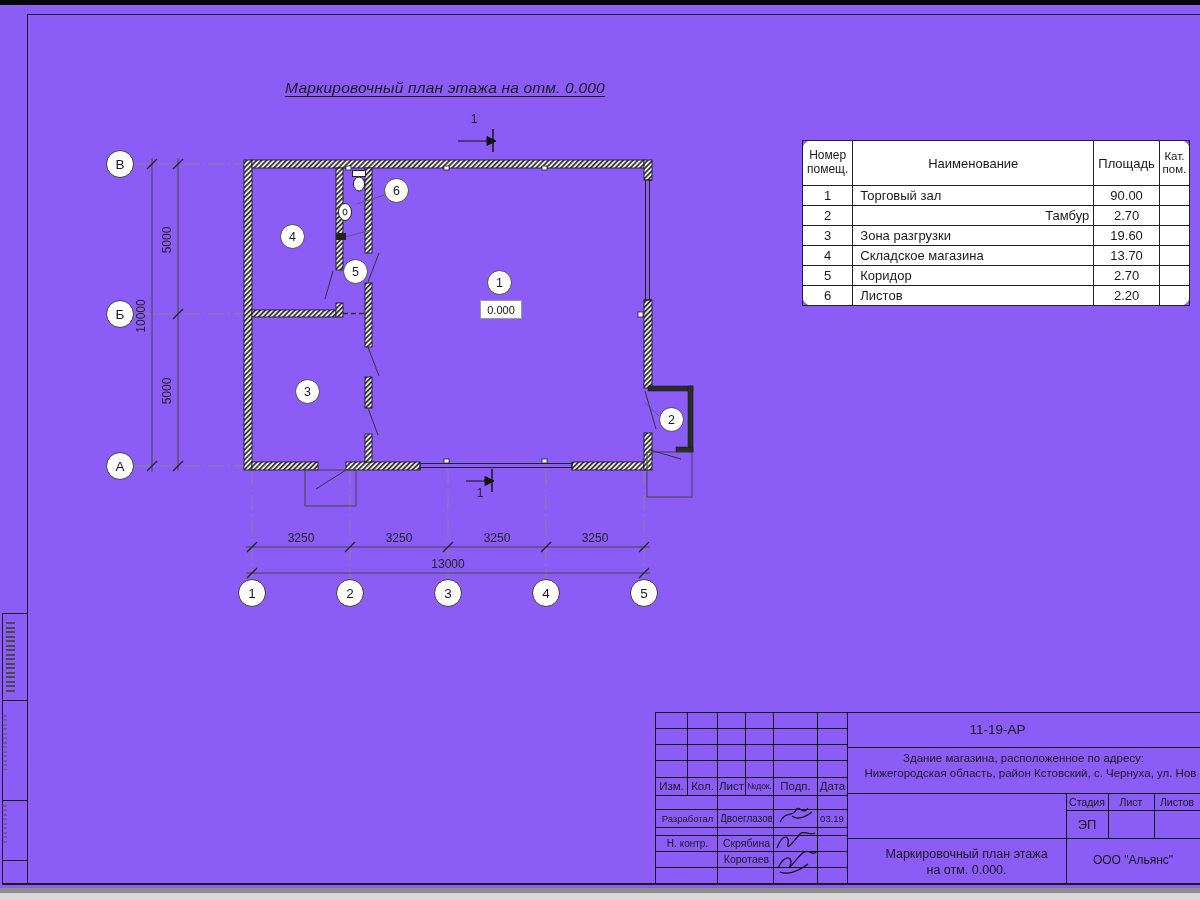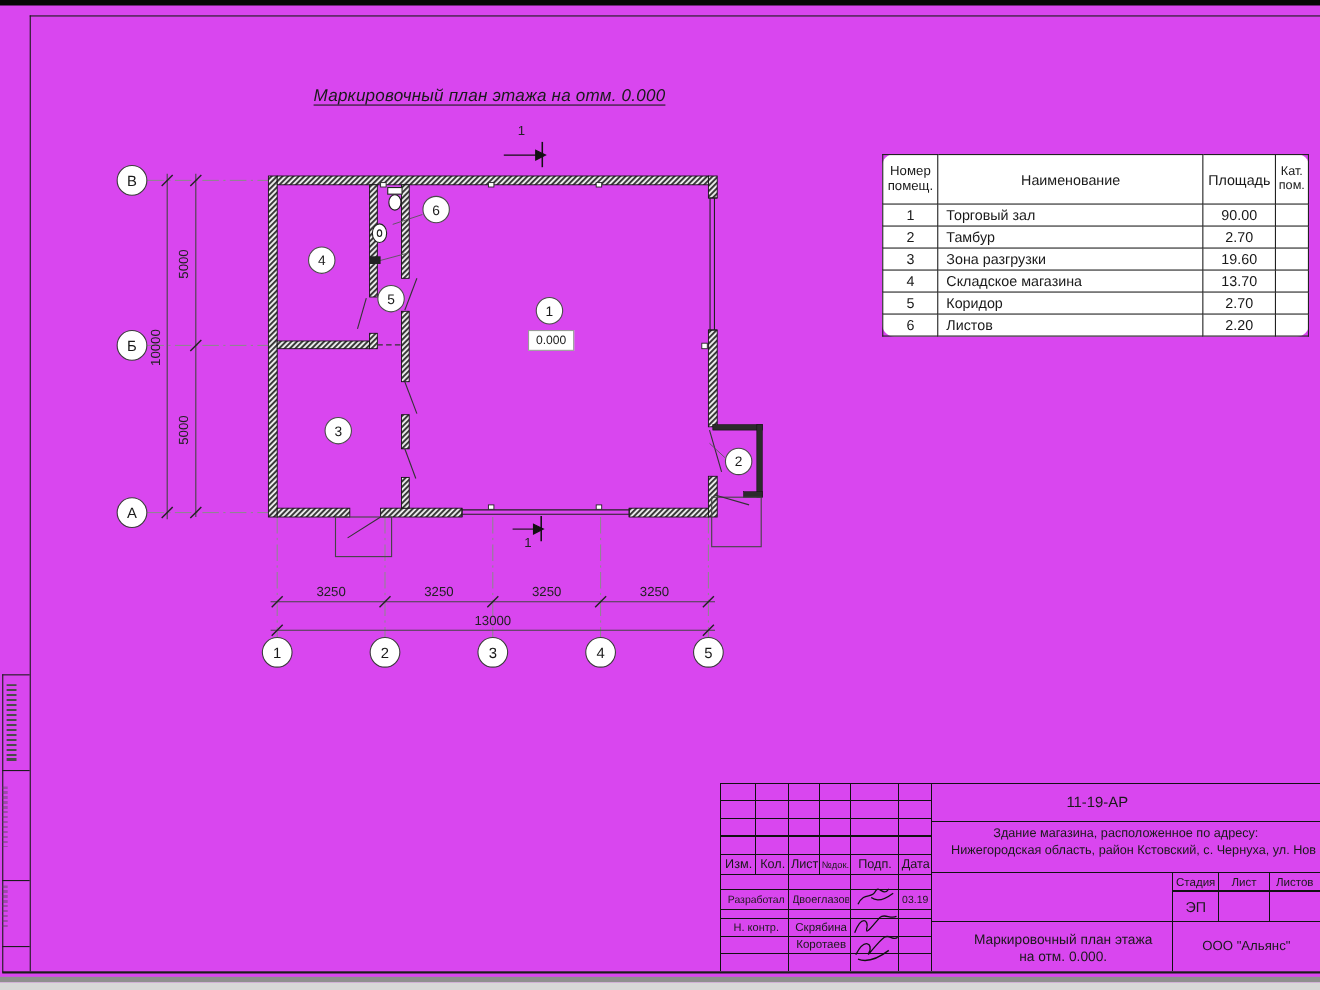--- a/index.html
+++ b/index.html
@@ -1,16 +1,16 @@
 <!DOCTYPE html>
 <html><head>
 <meta charset="utf-8">
 <style>
   html,body{margin:0;padding:0;background:#fff;}
-  #sheet{position:relative;width:1200px;height:900px;background:#d946ef;overflow:hidden;
+  #sheet{position:relative;width:1200px;height:900px;background:#8b5cf6;overflow:hidden;
          font-family:"Liberation Sans",sans-serif;color:#1a1a1a;}
   .abs{position:absolute;}
   .ln{position:absolute;background:#1c1c1c;}
   .t{position:absolute;display:flex;align-items:center;justify-content:center;white-space:nowrap;}
   .tl{justify-content:flex-start;}
   .dwg-title{font-style:italic;font-size:15.5px;text-decoration:underline;text-underline-offset:3px;letter-spacing:.2px;}
   .bubble{position:absolute;width:28px;height:28px;border:1.2px solid #3a3a3a;border-radius:50%;
           background:#fff;display:flex;align-items:center;justify-content:center;font-size:13.5px;box-sizing:border-box;}
   .rbubble{position:absolute;width:25px;height:25px;border:1px solid #4a4a4a;border-radius:50%;
           background:#fff;display:flex;align-items:center;justify-content:center;font-size:12.5px;box-sizing:border-box;}
@@ -244,21 +244,21 @@
       <td class="c" style="font-size:11.5px;white-space:normal;line-height:1.15;padding:0 2px;">Кат. пом.</td>
     </tr>
     <tr style="height:20px;">
       <td class="c">1</td>
       <td style="padding-left:7px;">Торговый зал</td>
       <td class="c">90.00</td>
       <td></td>
     </tr>
     <tr style="height:20px;">
       <td class="c">2</td>
-      <td style="padding-left:7px;">Тамбур</td>
+      <td style="padding-left:7px;text-align:right;">Тамбур</td>
       <td class="c">2.70</td>
       <td></td>
     </tr>
     <tr style="height:20px;">
       <td class="c">3</td>
       <td style="padding-left:7px;">Зона разгрузки</td>
       <td class="c">19.60</td>
       <td></td>
     </tr>
     <tr style="height:20px;">

